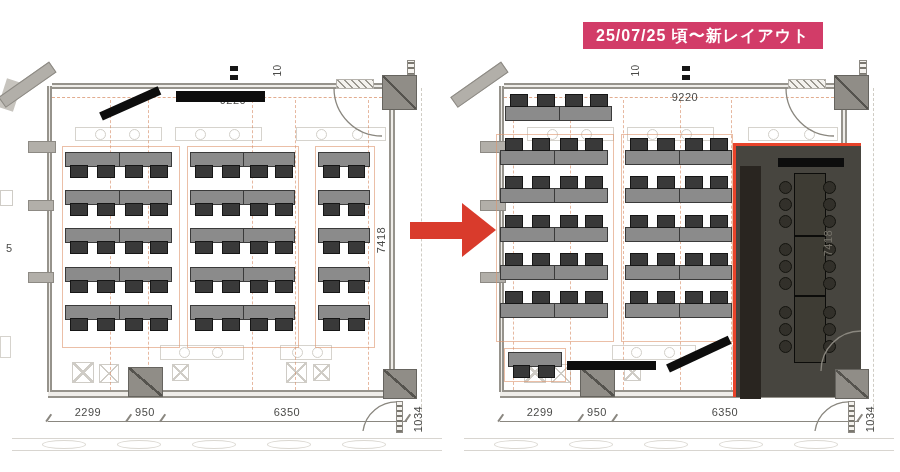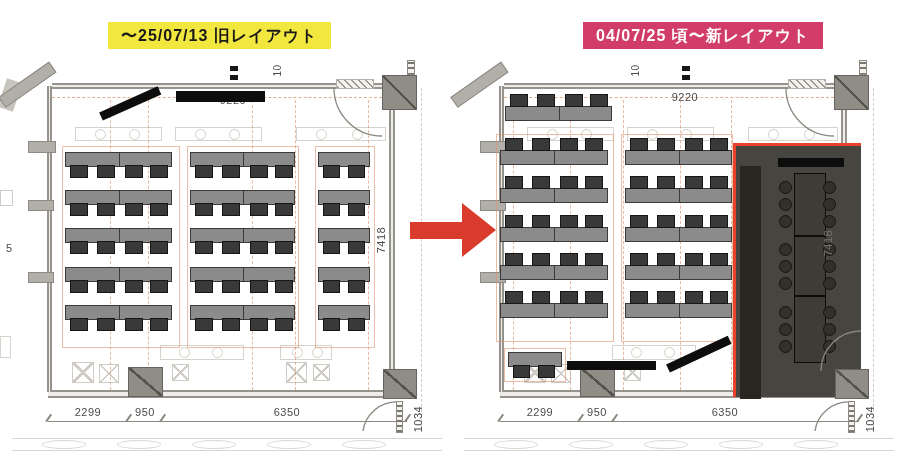--- a/index.html
+++ b/index.html
@@ -57,22 +57,21 @@
   .arrow .shaft{position:absolute;left:0;top:19px;width:53px;height:17px;background:#d93b2c;}
   .arrow .head{position:absolute;left:52px;top:0;width:0;height:0;
                border-top:27px solid transparent;border-bottom:27px solid transparent;border-left:34px solid #d93b2c;}
   .frag{position:absolute;z-index:1;}
 </style>
 </head>
 <body>
 
 <div id="stage">
 
-  <div class="title-label" id="lbl-old" style="left:108px;background:#f2e73e;color:#191919;">〜25/07/13 旧レイアウト</div>
-  <div class="title-label" id="lbl-new" style="left:583px;background:#d23c68;color:#ffffff;">04/07/25 頃〜新レイアウト</div>
+  <div class="title-label" id="lbl-new" style="left:583px;background:#d23c68;color:#ffffff;">25/07/25 頃〜新レイアウト</div>
 
   <div class="frag" style="left:2px;top:80px;width:16px;height:30px;background:#c7c4be;transform:rotate(18deg);"></div>
   <div class="frag" style="left:0;top:190px;width:11px;height:14px;border:1px solid #cfccc6;"></div>
   <div class="frag" style="left:0;top:336px;width:9px;height:20px;border:1px solid #d6d3cd;"></div>
   <div class="dim" style="left:6px;top:242px;">5</div>
 
   <div class="plan" id="plan-left">
     <svg class="arcs" width="450" height="472">
       <path d="M 334 88 A 48 48 0 0 0 382 136" fill="none" stroke="#8a877f" stroke-width="1.3"></path>
       <path d="M 398 402 A 34 34 0 0 0 363 431" fill="none" stroke="#8a877f" stroke-width="1.3"></path>

